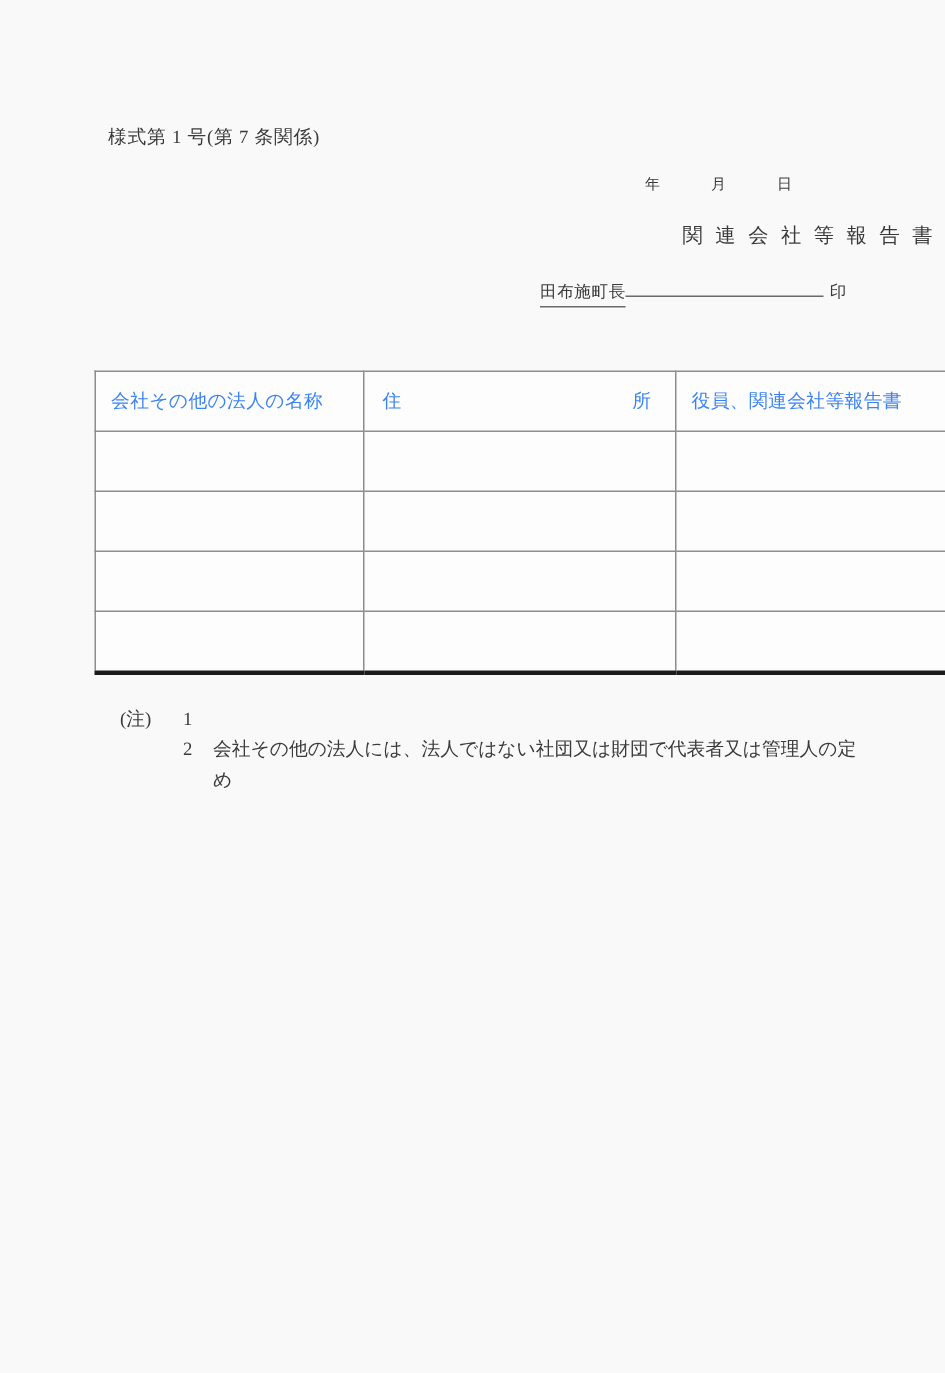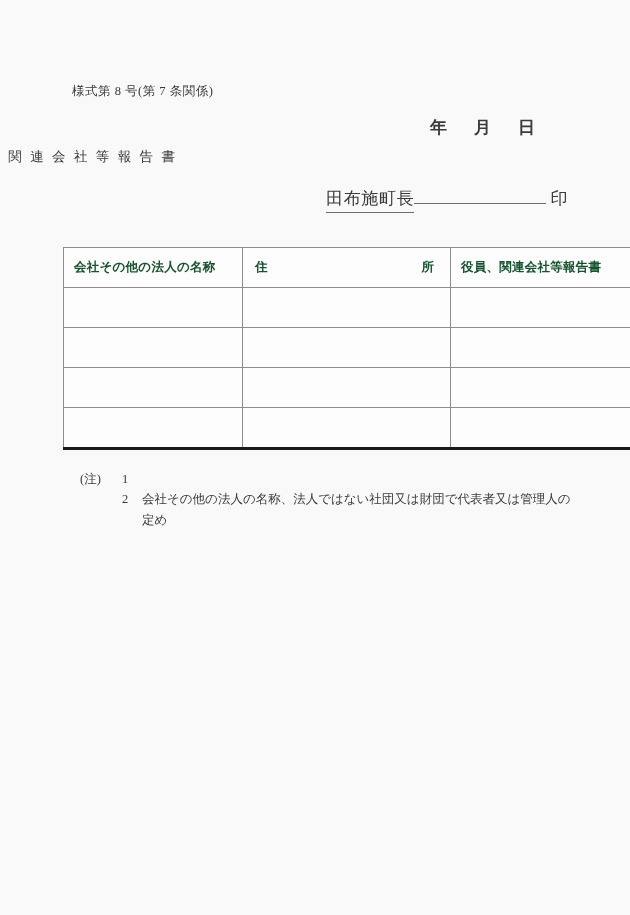--- a/index.html
+++ b/index.html
@@ -29,52 +29,51 @@
     font-size: 12.5px;
     letter-spacing: 0.04em;
     white-space: nowrap;
   }
 
   
   .date-line {
     position: absolute;
     left: 430px;
     top: 116px;
-    font-size: 17px;
-    white-space: nowrap;
-    font-weight: bold;
+    font-size: 10px;
+    white-space: nowrap;
   }
   .date-line .d-unit {
     display: inline-block;
     min-width: 44px;
     text-align: left;
   }
   .date-line .d-unit:last-child {
     min-width: 0;
   }
 
   
   .doc-title {
     position: absolute;
     left: 0;
     right: 0;
     top: 148px;
-    text-align: left;
+    text-align: right;
     font-size: 13.5px;
     letter-spacing: 0.62em;
     text-indent: 0.62em;
     white-space: nowrap;
   }
 
   
   .addressee {
     position: absolute;
-    left: 326px;
+    left: 360px;
     top: 187px;
-    font-size: 17px;
+    font-size: 11px;
     white-space: nowrap;
     display: flex;
     align-items: baseline;
   }
   .addressee .who {
     border-bottom: 1px solid #6a6a6a;
     padding-bottom: 2px;
     letter-spacing: 0.04em;
   }
   .addressee .rule {
@@ -96,23 +95,23 @@
     width: 505px;
   }
   table.report-table {
     width: 100%;
     border-collapse: collapse;
     table-layout: fixed;
   }
   table.report-table th,
   table.report-table td {
     border: 1px solid #8d8d8d;
-    font-weight: bold;
+    font-weight: normal;
     font-size: 12.5px;
-    color: #14532d;
+    color: #3b82f6;
     padding: 0 10px;
     vertical-align: middle;
     background: #fdfdfd;
   }
   table.report-table th {
     height: 39px;
     text-align: left;
     white-space: nowrap;
   }
   table.report-table td {
@@ -163,21 +162,21 @@
   }
   .note-cont {
     padding-left: 62px;
   }
 </style>
 </head>
 <body>
 
 <div class="page">
 
-  <div class="form-number">様式第 8 号(第 7 条関係)</div>
+  <div class="form-number">様式第 1 号(第 7 条関係)</div>
 
   <div class="date-line">
     <span class="d-unit">年</span><span class="d-unit">月</span><span class="d-unit">日</span>
   </div>
 
   <div class="doc-title">関連会社等報告書</div>
 
   <div class="addressee">
     <span class="who">田布施町長</span>
     <span class="rule"></span>
@@ -228,17 +227,17 @@
   </div>
 
   <div class="notes">
     <div class="note-row">
       <span class="note-label">(注)</span>
       <span class="note-num">1</span>
     </div>
     <div class="note-row">
       <span class="note-label"></span>
       <span class="note-num">2</span>
-      <span class="note-text">会社その他の法人の名称、法人ではない社団又は財団で代表者又は管理人の定め</span>
+      <span class="note-text">会社その他の法人には、法人ではない社団又は財団で代表者又は管理人の定め</span>
     </div>
   </div>
 
 </div>
 
 </body></html>

